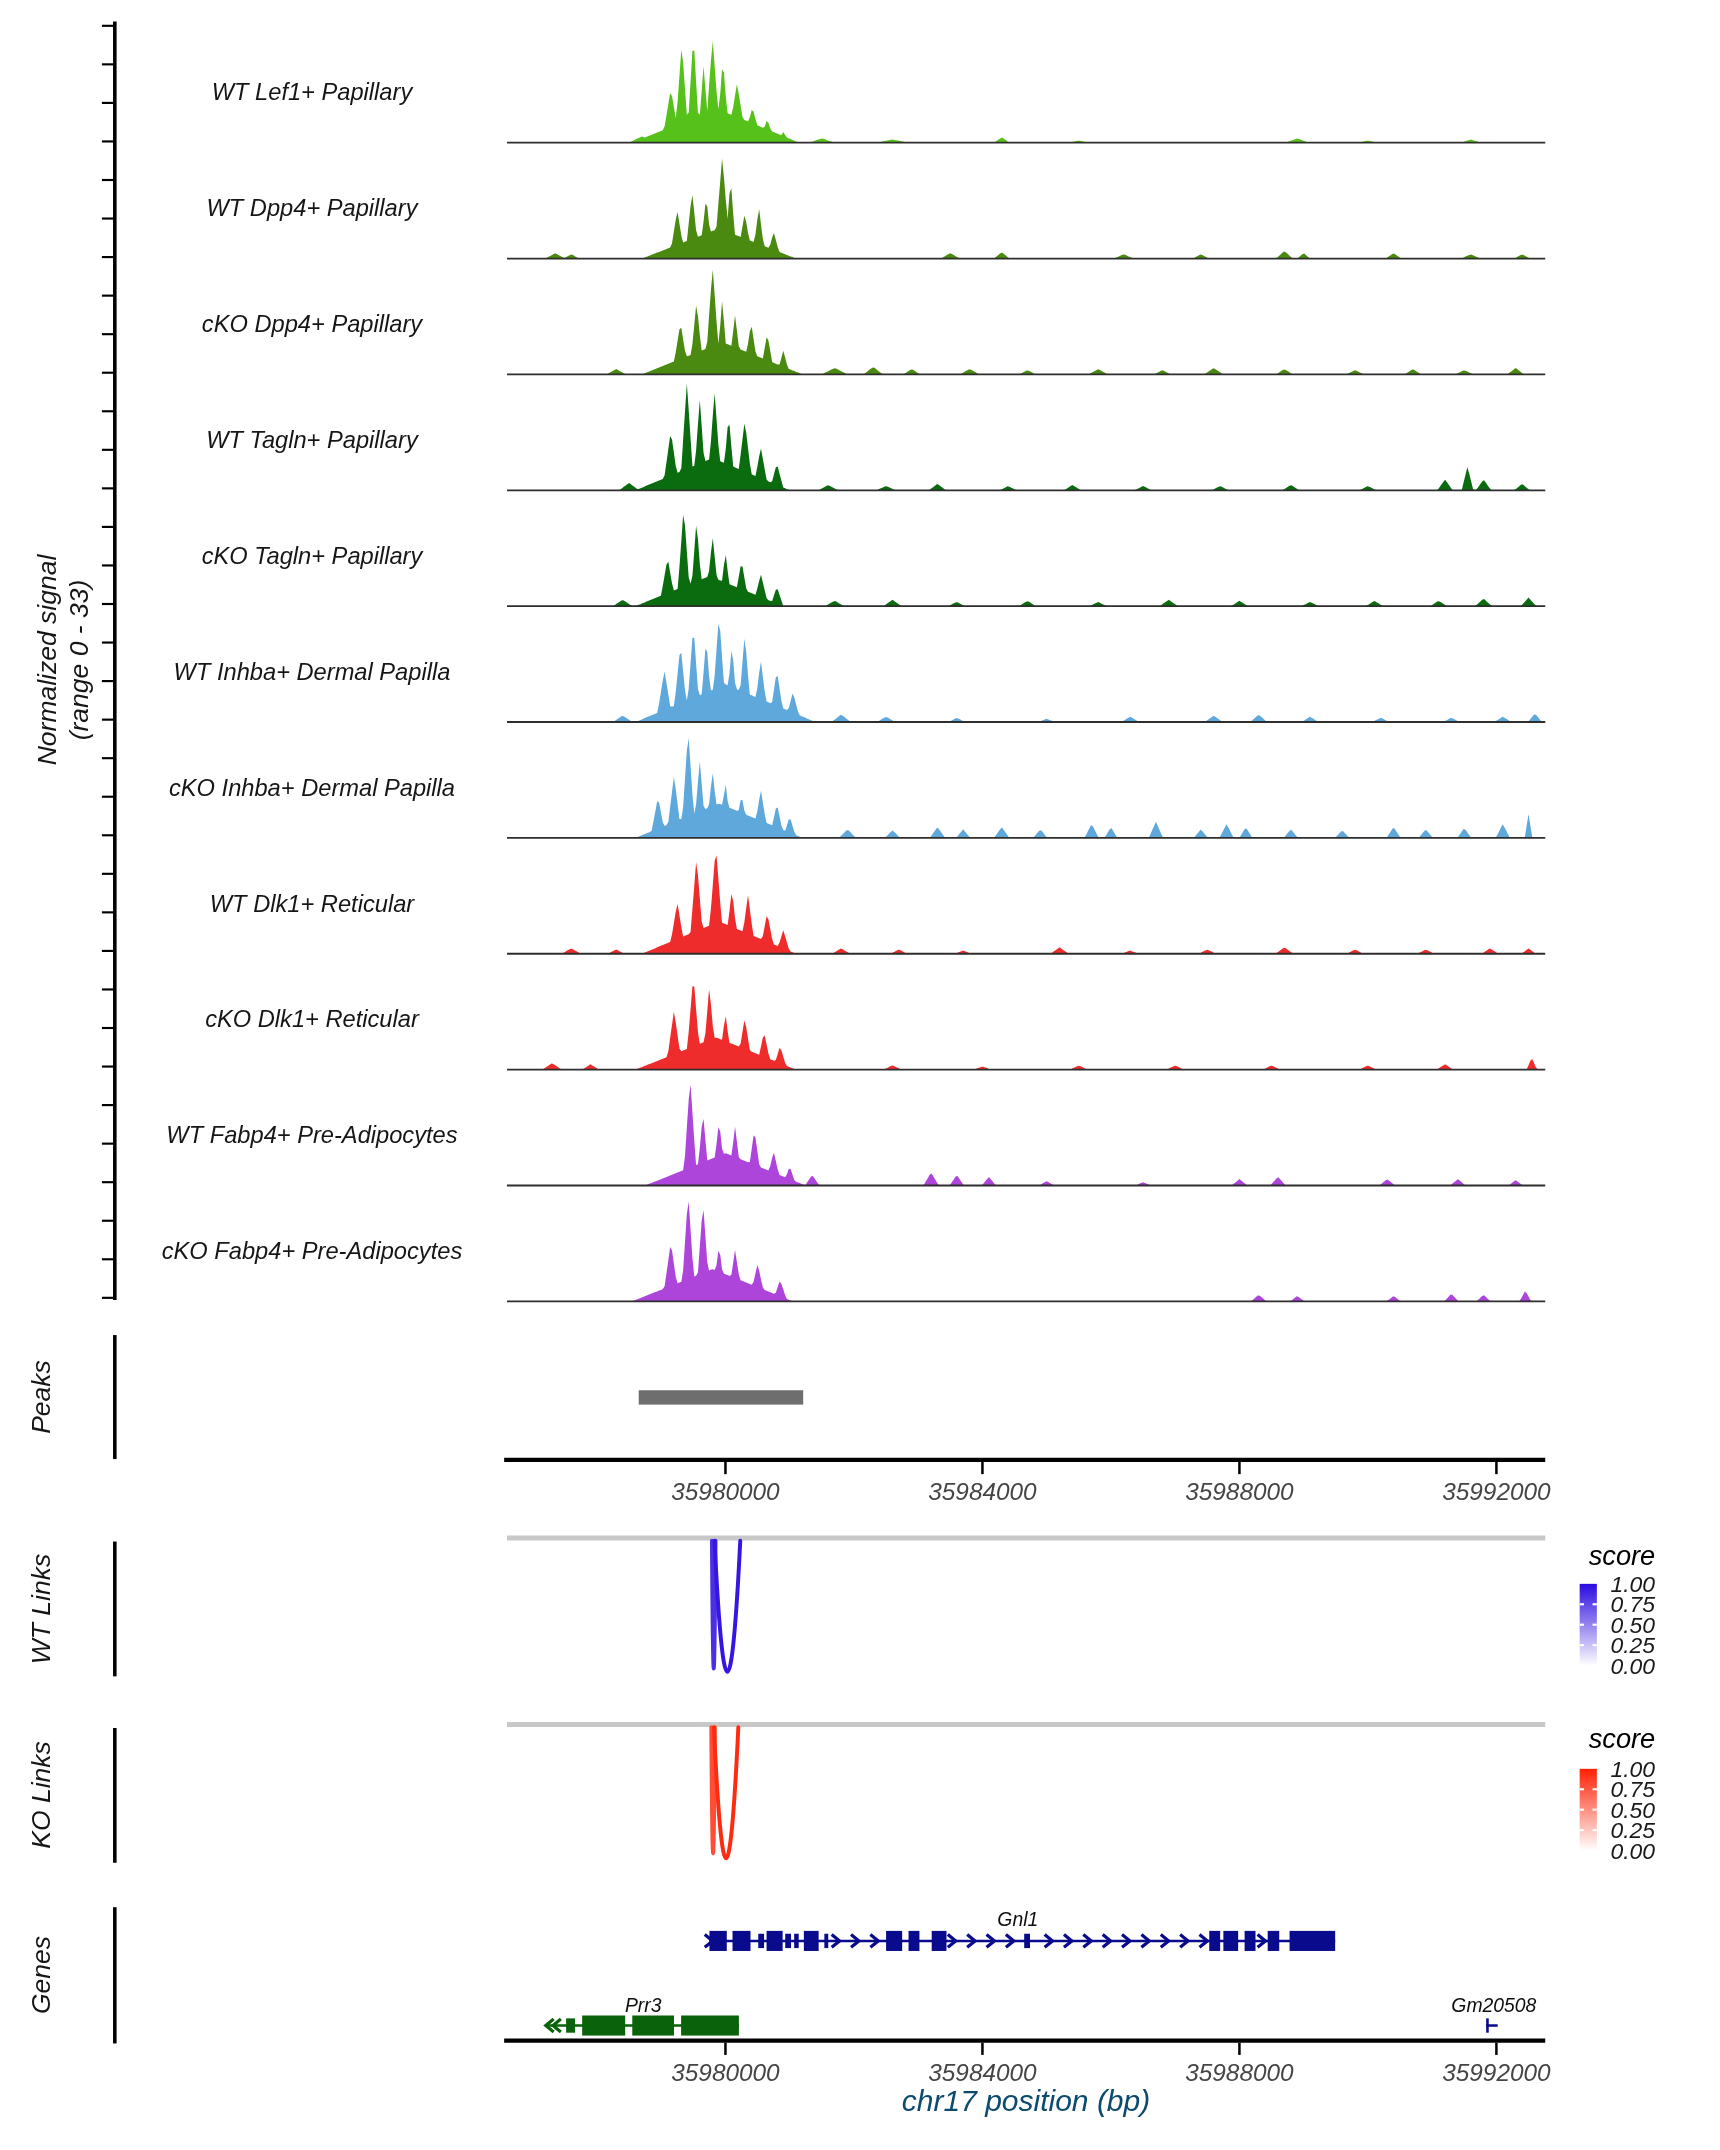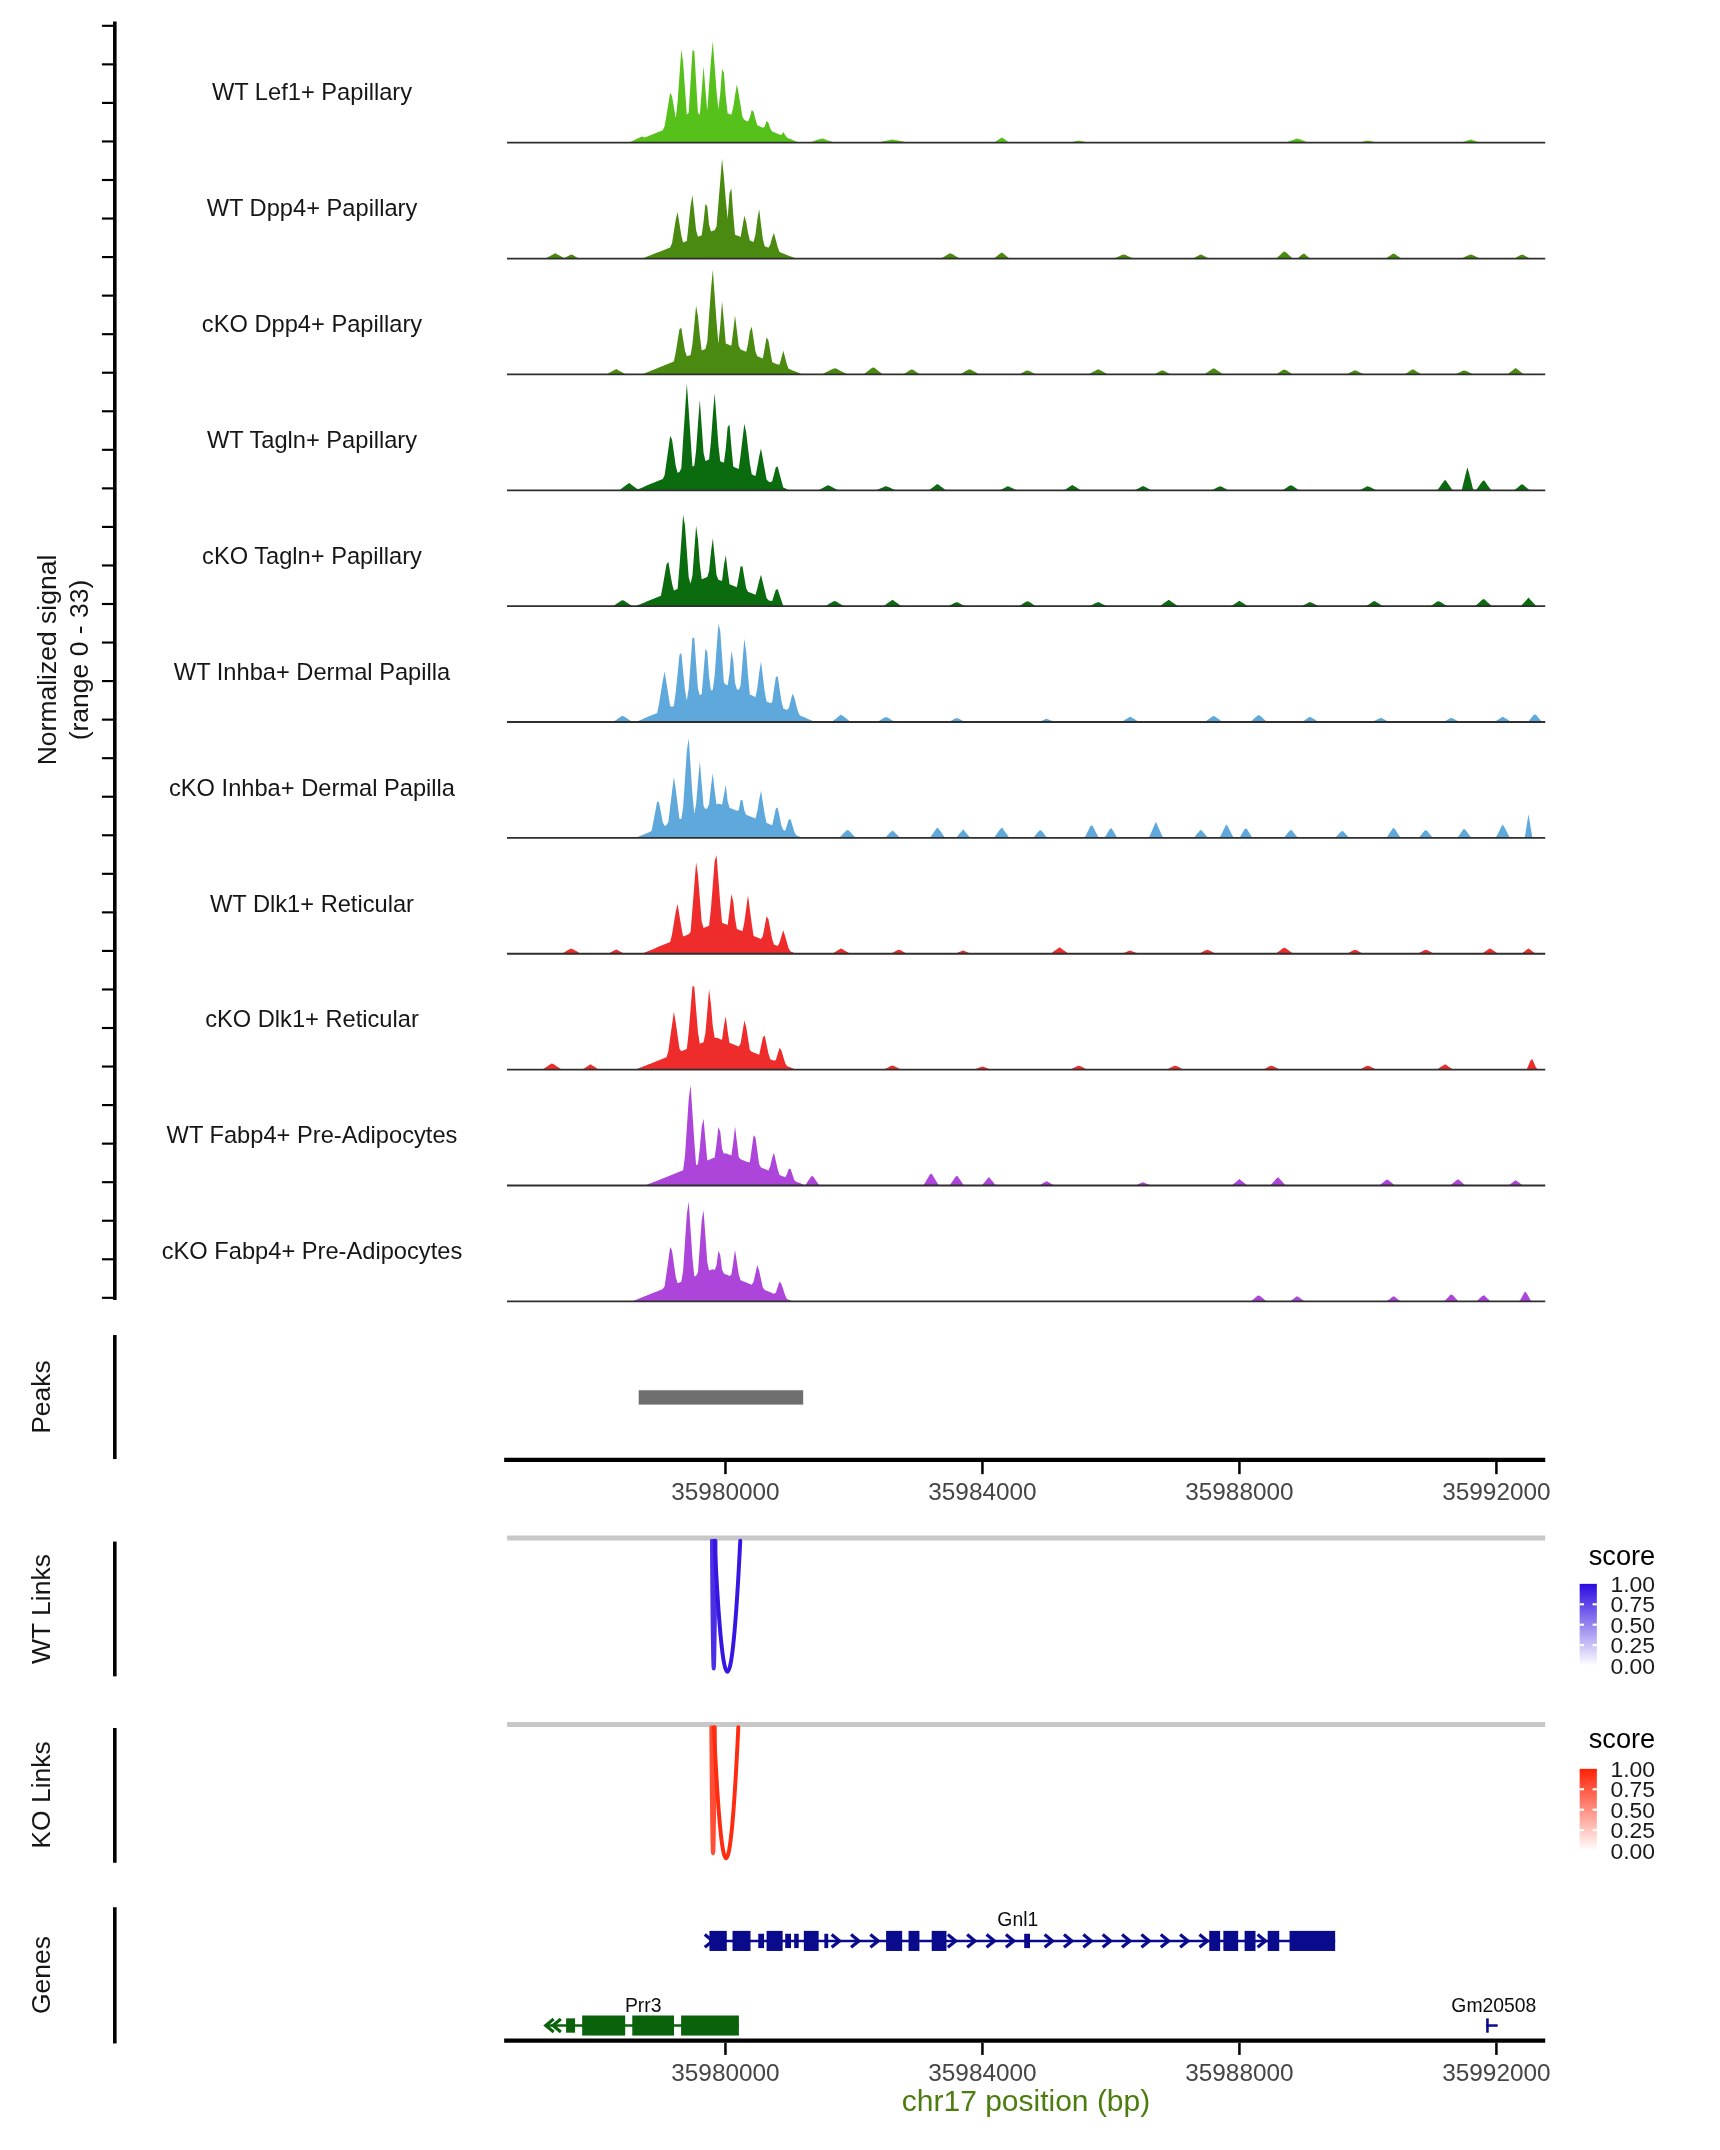--- a/index.html
+++ b/index.html
@@ -1,33 +1,33 @@
 <!DOCTYPE html>
 <html style="font-size:11.5px"><head>
 <meta charset="utf-8">
 <style>
   html,body{margin:0;padding:0;background:#ffffff;}
   body{font-family:"Liberation Sans","DejaVu Sans",sans-serif;color:#1a1a1a;}
-  .figure{position:relative;width:1721px;height:2128px;background:#ffffff;overflow:hidden;}
+  .figure{position:relative;width:1721px;height:2128px;background:#ffffff;overflow:hidden;font-style:italic;}
   .figure svg{position:absolute;left:0;top:0;}
   svg text{font-family:"Liberation Sans","DejaVu Sans",sans-serif;}
   .vlabel{
     position:absolute;
     transform:translate(-50%,-50%) rotate(-90deg);
     white-space:nowrap;
     font-size:26.5px;
     color:#161616;
     text-align:center;
     line-height:1.22;
   }
   .xtitle{
     position:absolute;
     transform:translate(-50%,-50%);
     font-size:30px;
-    color:#4d7c0f;
+    color:#0c4a6e;
     white-space:nowrap;
   }
 </style>
 </head>
 <body>
 
 <div class="figure">
   <svg id="canvas" width="1721" height="2151" viewBox="0 0 2400 3000">
       <line x1="160" y1="30" x2="160" y2="1813" stroke="#000000" stroke-width="5"></line>
       <line x1="142" y1="36" x2="160" y2="36" stroke="#000000" stroke-width="3"></line>

